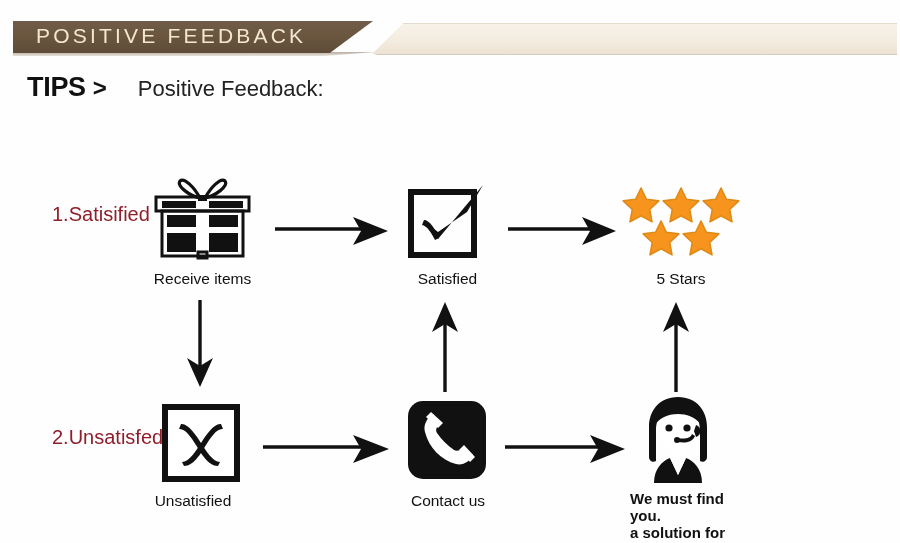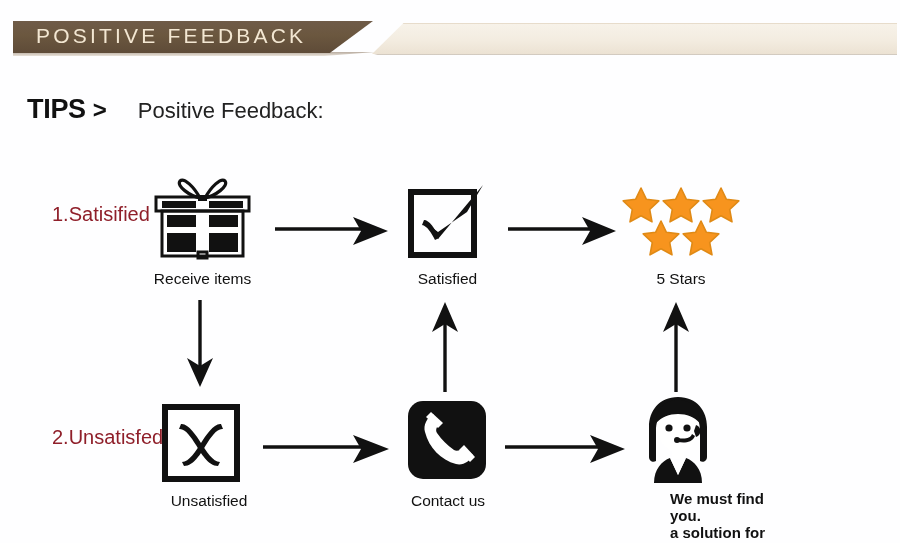--- a/index.html
+++ b/index.html
@@ -38,36 +38,36 @@
     clip-path:polygon(6% 0, 100% 0, 100% 100%, 0 100%);
     border-top:1px solid #e7dccb;
   }
   .banner-light-shadow{
     position:absolute;left:374px;top:31px;width:523px;height:3px;
     background:linear-gradient(180deg,#9a8f84 0%,#ded6cc 100%);
     clip-path:polygon(2% 0, 100% 0, 100% 100%, 0 100%);
   }
 
   
-  .tips-row{position:absolute;left:27px;top:94px;display:flex;align-items:baseline;white-space:nowrap;}
+  .tips-row{position:absolute;left:27px;top:72px;display:flex;align-items:baseline;white-space:nowrap;}
   .tips-word{font-size:27px;font-weight:bold;color:#111;letter-spacing:-0.3px;}
   .tips-gt{font-size:24px;font-weight:bold;color:#111;margin:0 7px;}
   .tips-rest{font-size:22px;color:#222;font-weight:400;margin-left:24px;}
 
   
   .step-label{
     position:absolute;
     font-size:20px;color:#8f1f2a;font-weight:400;white-space:nowrap;margin-top:44px;
   }
   .caption{
     position:absolute;text-align:center;color:#111;
     font-size:15.5px;white-space:nowrap;
   }
   .caption-multi{
-    position:absolute;color:#111;font-size:15px;line-height:17px;font-weight:bold;margin-left:40px;
+    position:absolute;color:#111;font-size:15px;line-height:17px;font-weight:bold;
   }
   .icon-box{position:absolute;}
   .arrow{position:absolute;}
 </style>
 </head>
 <body>
 
 <div id="stage">
 
   <div class="banner">
@@ -134,21 +134,21 @@
   </div>
   <div class="caption" style="left:620px;top:270px;width:122px;">5 Stars</div>
 
   <div class="icon-box" style="left:160px;top:402px;width:82px;height:82px;">
     <svg width="82" height="82" viewBox="0 0 82 82">
       <rect x="5" y="5" width="72" height="72" fill="#fff" stroke="#111" stroke-width="6"></rect>
       <path d="M21 22 C 28 21, 36 33, 41 41 C 46 49, 53 60, 60 60 L58 64 C 48 64, 41 51, 36 43 C 31 35, 25 26, 19 27 Z" fill="#111"></path>
       <path d="M61 22 C 54 21, 46 33, 41 41 C 36 49, 29 60, 22 60 L24 64 C 34 64, 41 51, 46 43 C 51 35, 57 26, 63 27 Z" fill="#111"></path>
     </svg>
   </div>
-  <div class="caption" style="left:148px;top:492px;width:122px;">Unsatisfied</div>
+  <div class="caption" style="left:132px;top:492px;width:122px;">Unsatisfied</div>
 
   <div class="icon-box" style="left:407px;top:400px;width:80px;height:80px;">
     <svg width="80" height="80" viewBox="0 0 80 80">
       <rect x="1" y="1" width="78" height="78" rx="15" ry="15" fill="#111"></rect>
       <g fill="#fff">
         <path d="M26 14 C 20 18, 16 25, 18 32 C 22 48, 34 60, 49 64 C 56 66, 63 61, 66 55 L57 47 C 54 50, 50 52, 47 50 C 40 45, 35 40, 30 33 C 28 30, 30 26, 33 23 Z"></path>
         <path d="M24 12 l12 11 -5 5 -12 -11 Z"></path>
         <path d="M57 45 l11 12 -5 5 -11 -12 Z"></path>
       </g>
     </svg>

